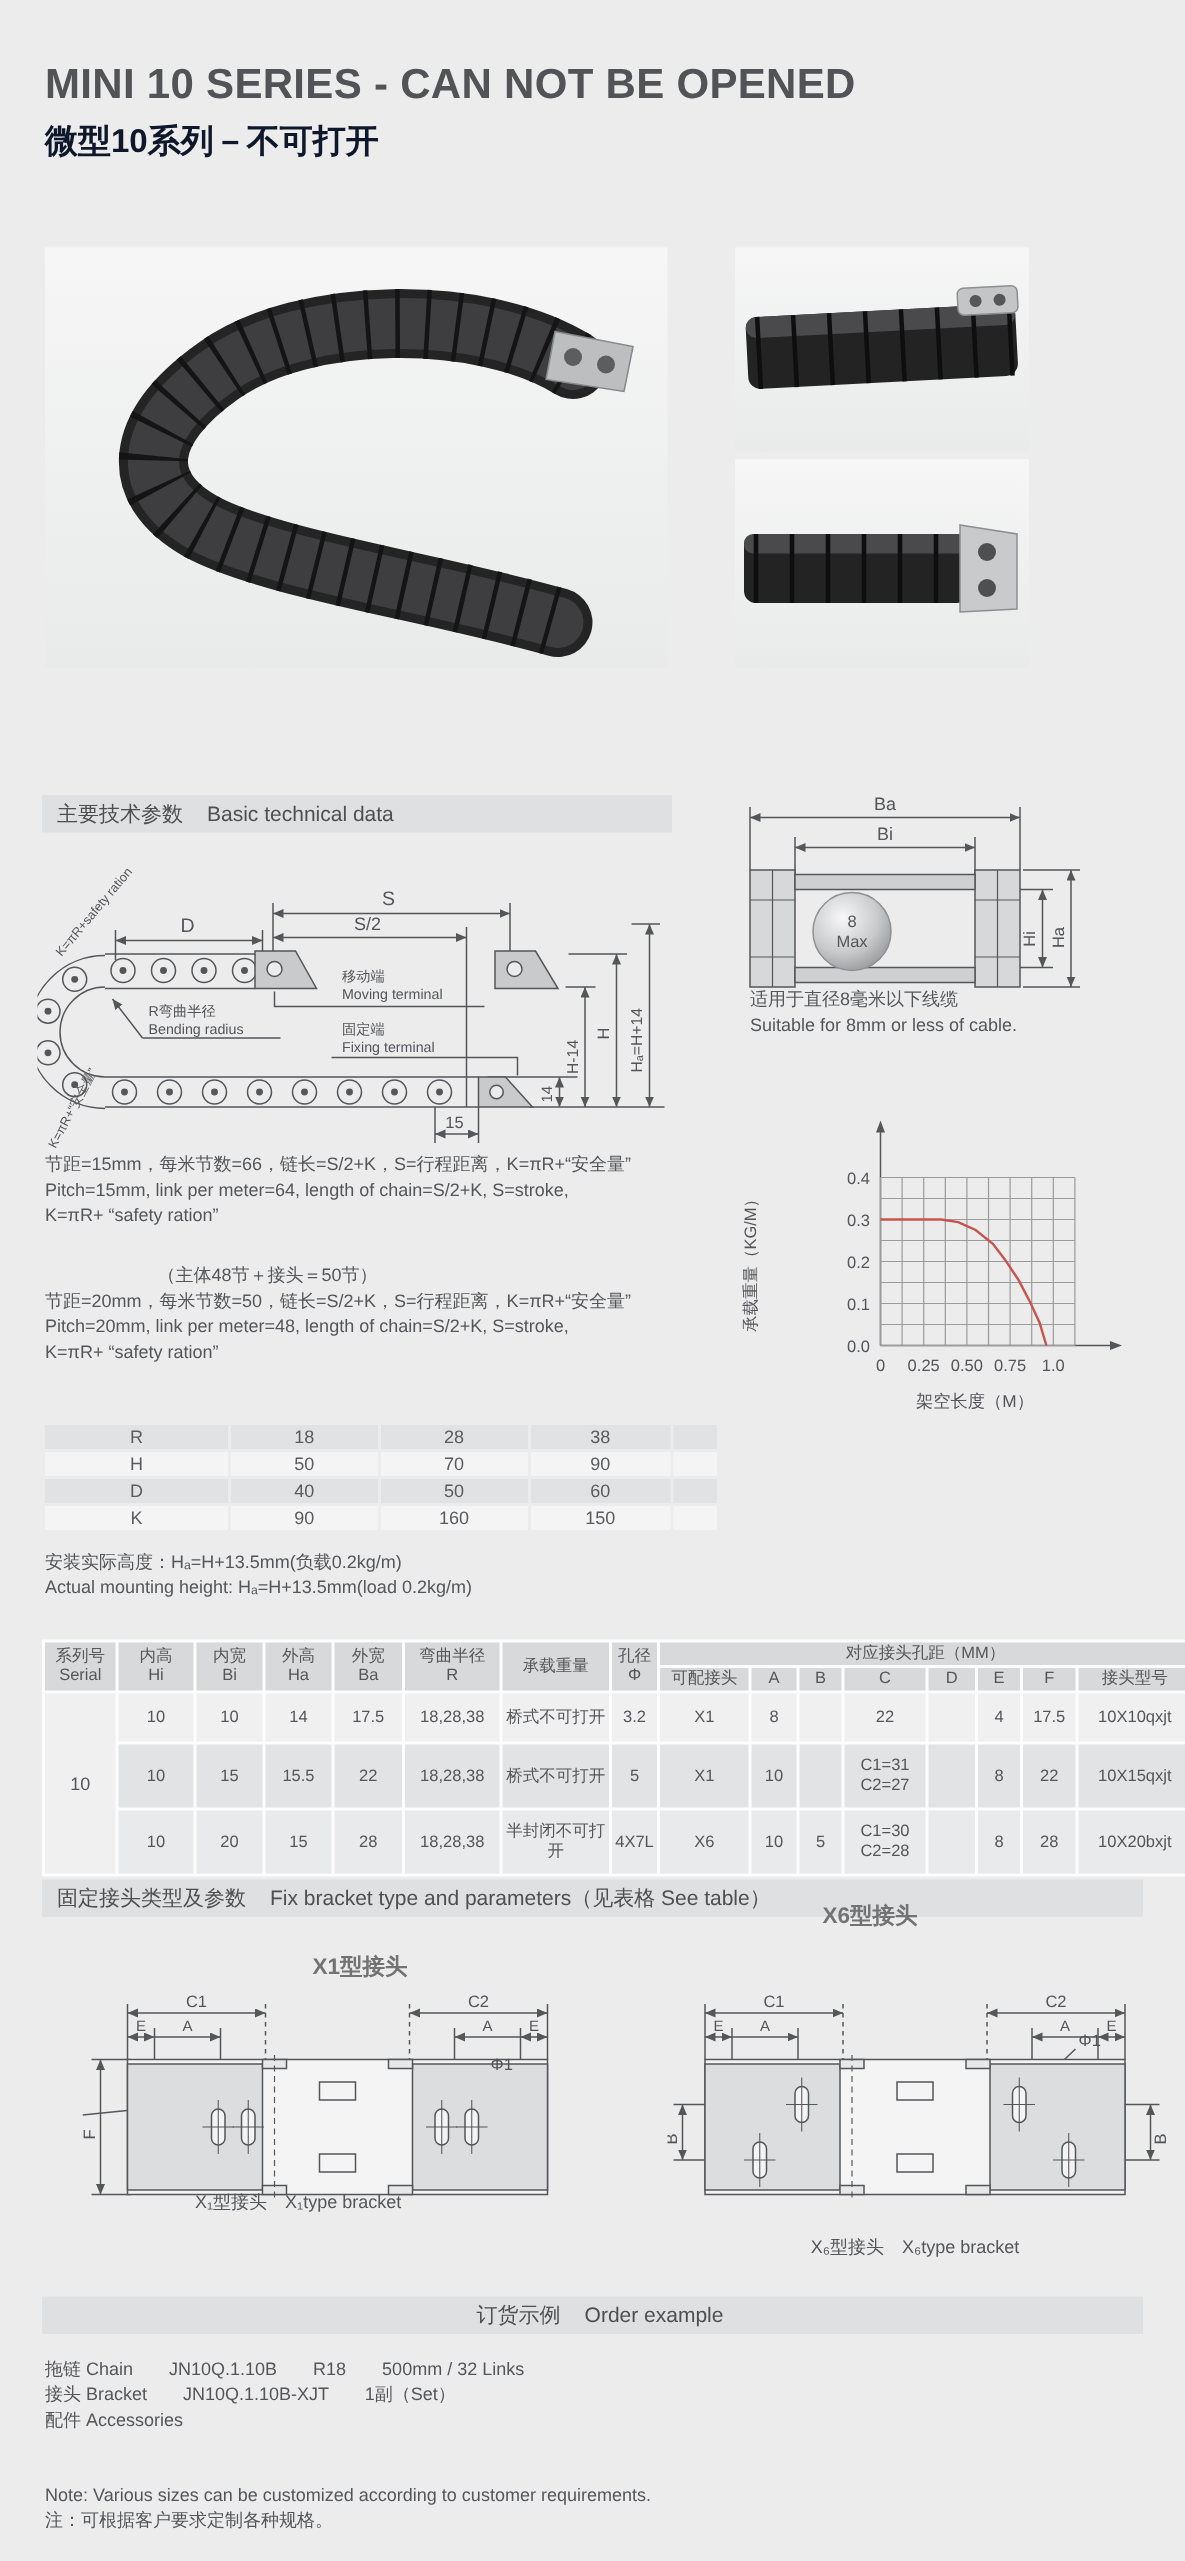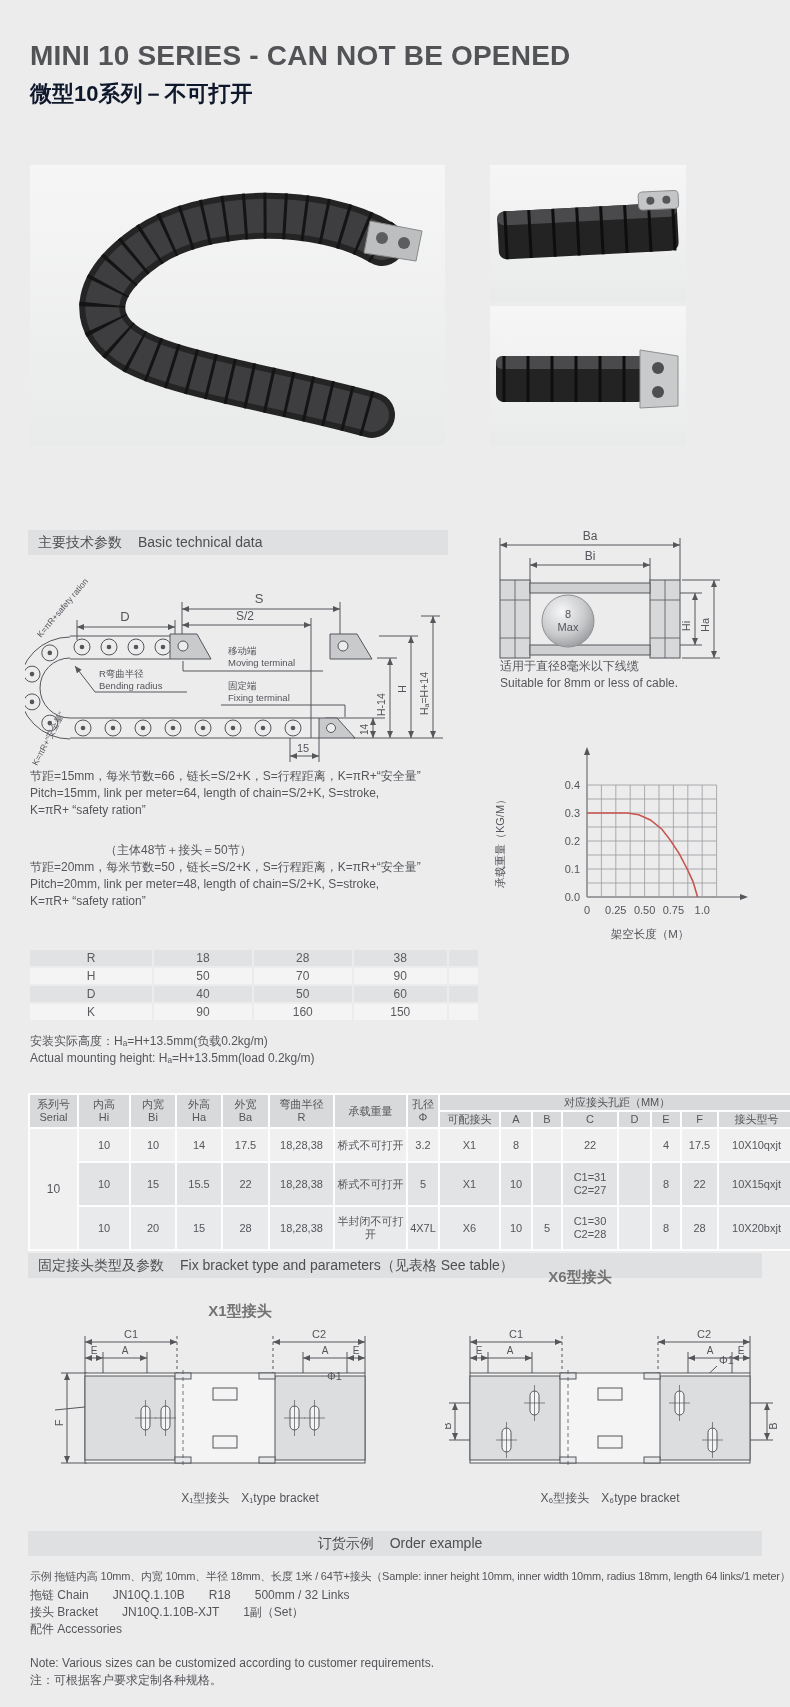--- a/index.html
+++ b/index.html
@@ -595,33 +595,32 @@
       <text x="34" y="26" font-size="10" text-anchor="middle">E</text>
       <text x="65" y="26" font-size="10" text-anchor="middle">A</text>
       <text x="265" y="26" font-size="10" text-anchor="middle">A</text>
       <text x="296" y="26" font-size="10" text-anchor="middle">E</text>
       <text transform="translate(6,98) rotate(-90)" font-size="11" text-anchor="middle">B</text>
       <text transform="translate(332,98) rotate(-90)" font-size="11" text-anchor="middle">B</text>
       <text x="274" y="36" font-size="11">Φ1</text>
     </svg>
   </div>
 
-  <div class="abs caption" style="left:130px;top:1490px;width:240px;text-align:center;">
+  <div class="abs caption" style="left:130px;top:1460px;width:240px;text-align:left;">
     <span>X₁型接头</span>　<span>X₁type bracket</span>
   </div>
   <div class="abs caption" style="left:490px;top:1490px;width:240px;text-align:center;">
     <span>X₆型接头</span>　<span>X₆type bracket</span>
   </div>
 
   <div class="abs band" style="left:28px;top:1531px;width:724px;text-align:center;">
     <span class="zh">订货示例</span><span>Order example</span>
   </div>
 
   <div class="abs" style="left:30px;top:1568px;">
-    <div class="txt11" style="letter-spacing:-0.2px;">示例 拖链内高 10mm、内宽 10mm、半径 18mm、长度 1米 / 64节+接头（Sample: inner height 10mm, inner width 10mm, radius 18mm, length 64 links/1 meter）</div>
     <div class="txt12" style="margin-top:3px;">拖链 Chain　　JN10Q.1.10B　　R18　　500mm / 32 Links</div>
     <div class="txt12">接头 Bracket　　JN10Q.1.10B-XJT　　1副（Set）</div>
     <div class="txt12">配件 Accessories</div>
   </div>
 
   <div class="abs txt12" style="left:30px;top:1655px;">
     <div>Note: Various sizes can be customized according to customer requirements.</div>
     <div>注：可根据客户要求定制各种规格。</div>
   </div>
 

